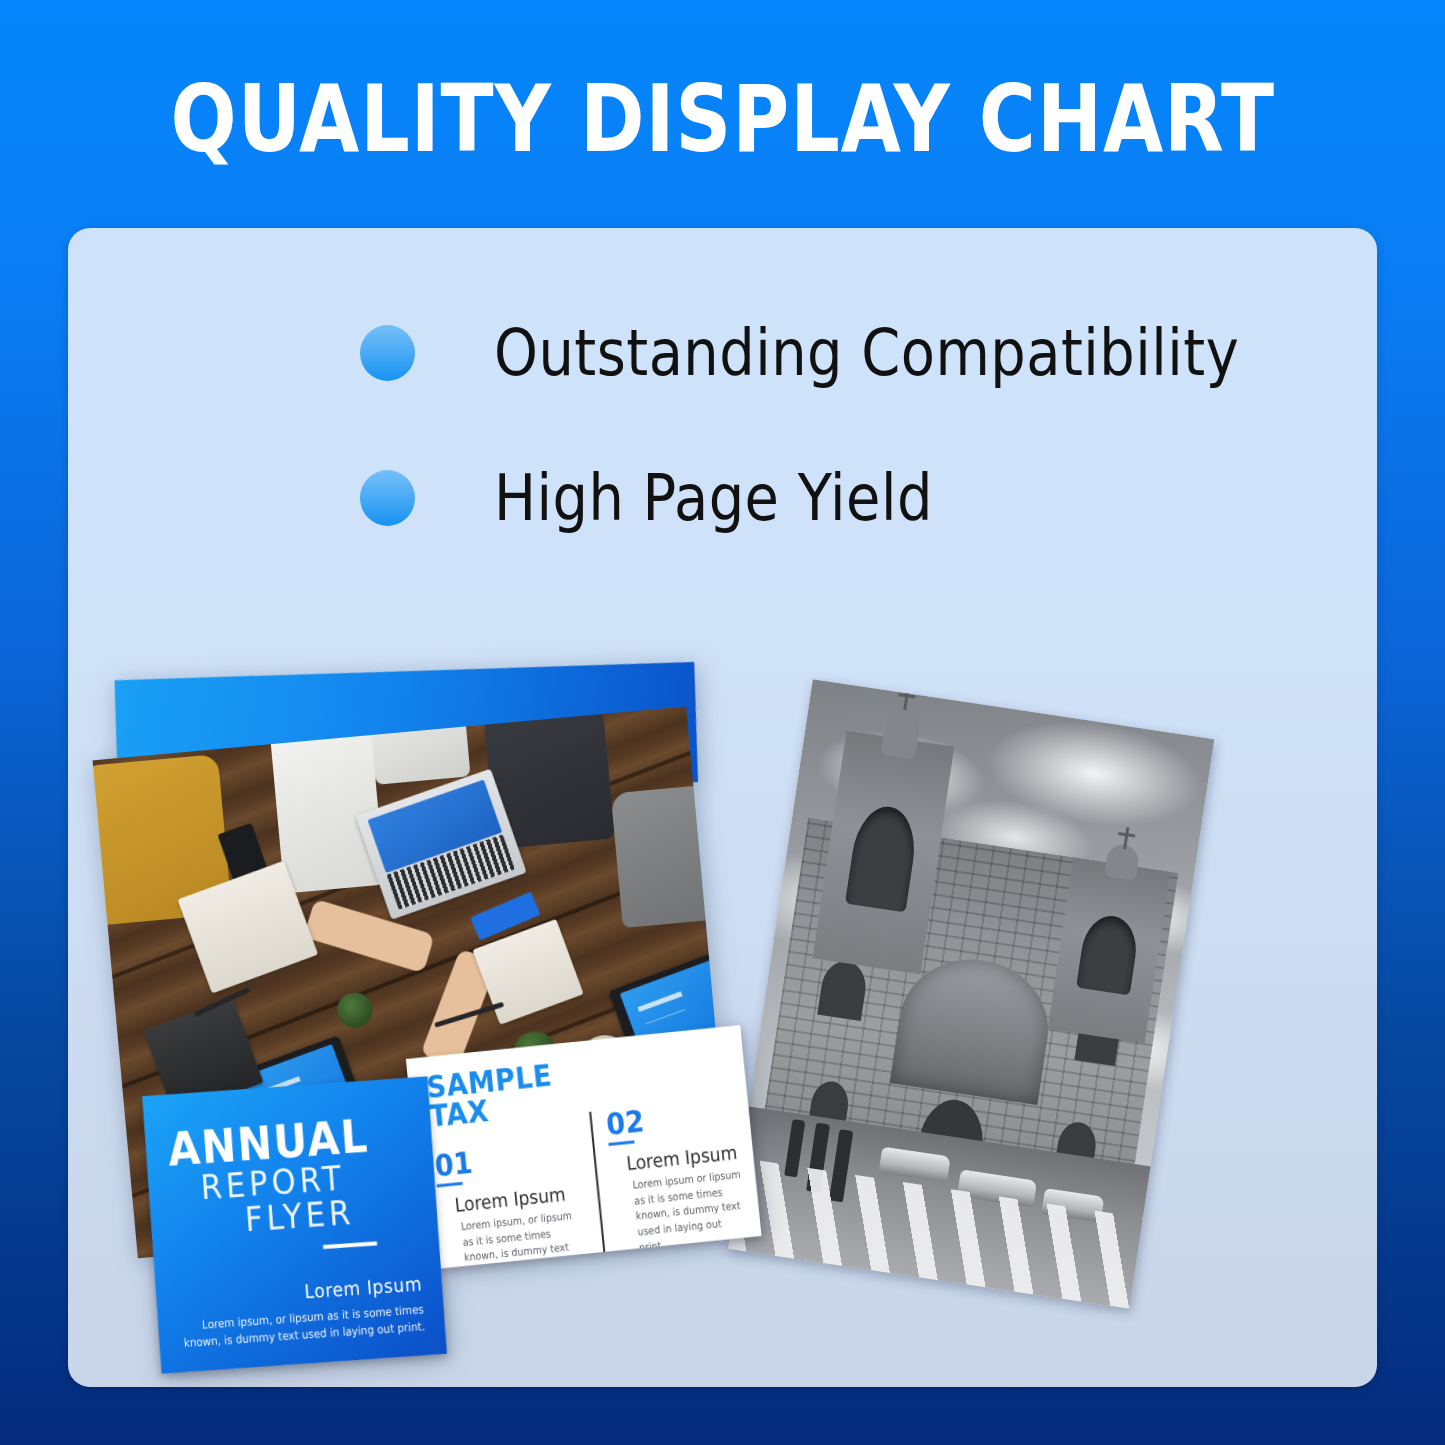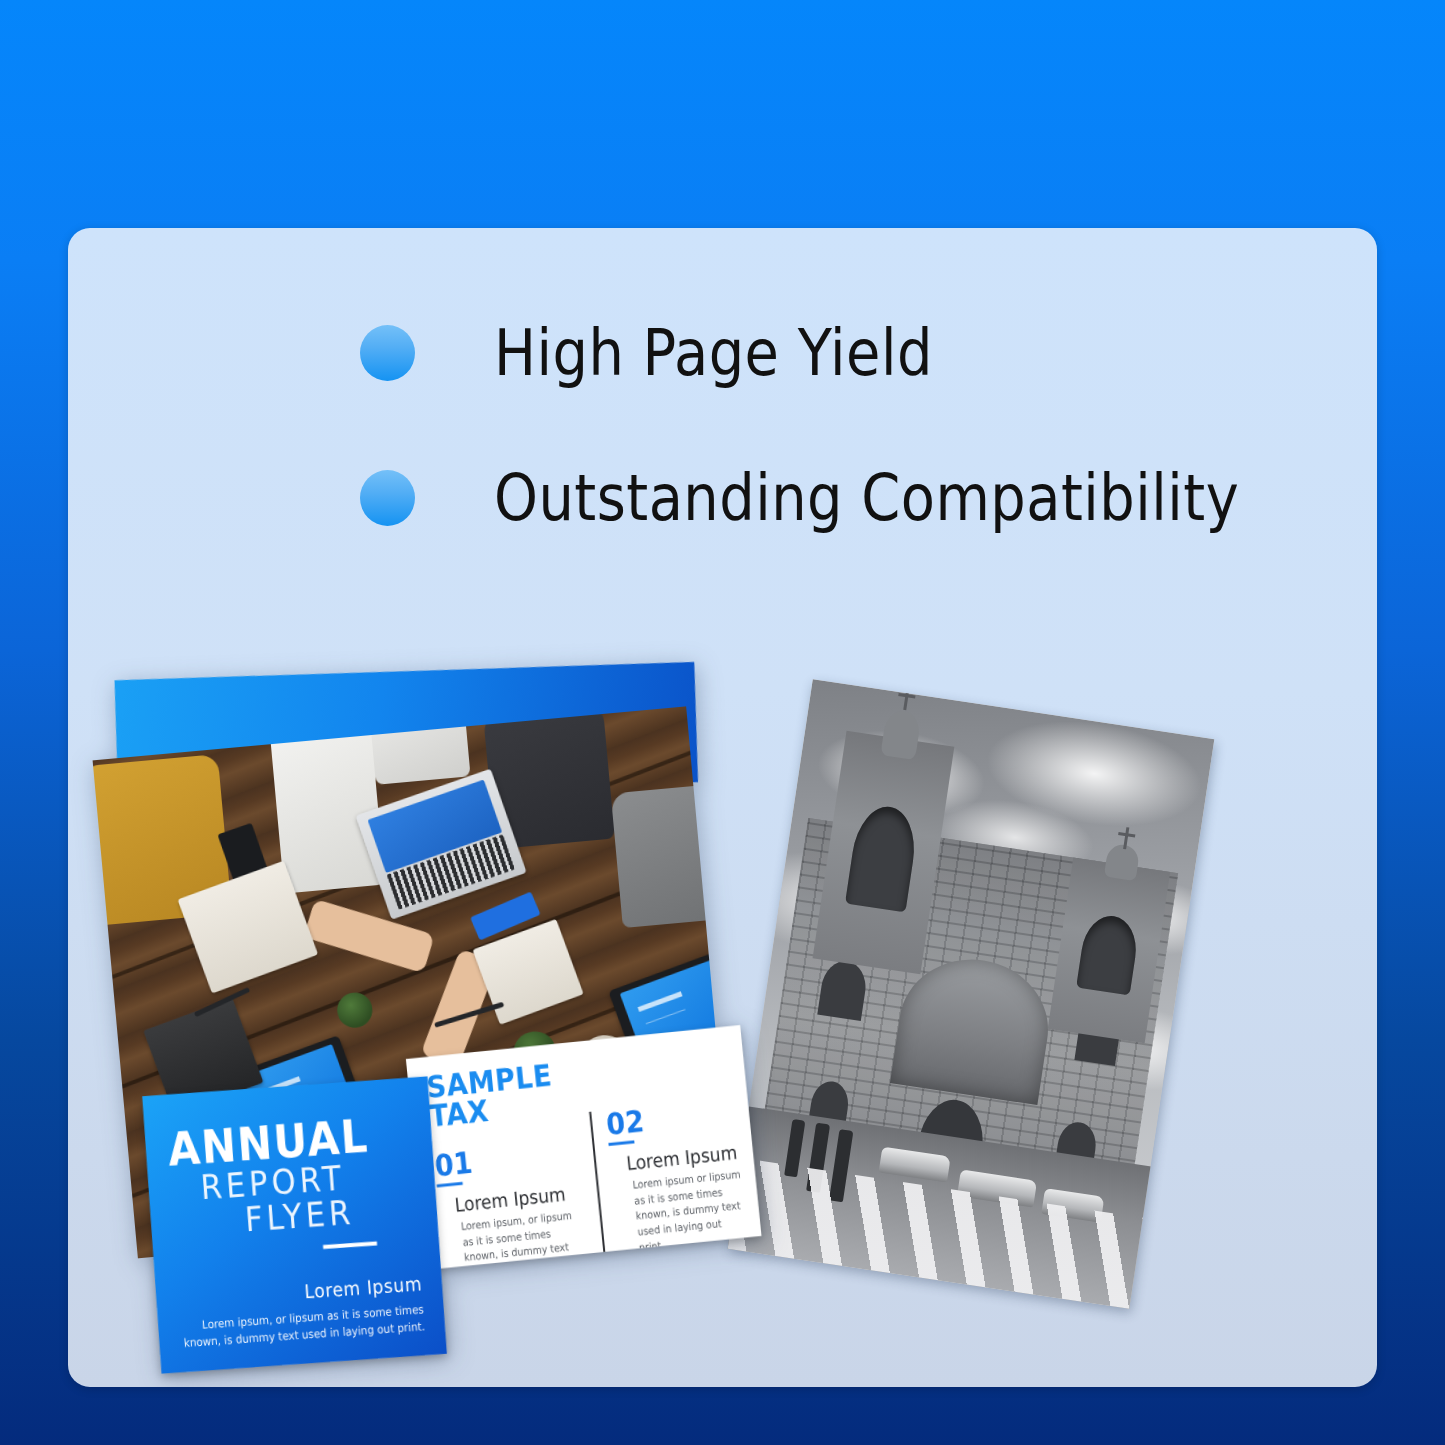--- a/index.html
+++ b/index.html
@@ -392,33 +392,36 @@
     font-family: "Liberation Sans Narrow", "DejaVu Sans Condensed", "Liberation Sans", sans-serif;
     font-size: 10.5px;
     line-height: 1.5;
   }
 </style>
 </head>
 <body>
 
 <div id="page">
 
+  <div id="title-bar">
+    <div id="page-title">QUALITY DISPLAY CHART</div>
+  </div>
 
   <div id="card">
 
     <div id="feature-list">
+
+      <div class="feature-row">
+        <span class="bullet"></span>
+        <span class="feature-label">Outstanding Compatibility</span>
+      </div>
 
       <div class="feature-row">
         <span class="bullet"></span>
         <span class="feature-label">High Page Yield</span>
-      </div>
-
-      <div class="feature-row">
-        <span class="bullet"></span>
-        <span class="feature-label">Outstanding Compatibility</span>
       </div>
 
 
     </div>
 
     <div id="photo-stage">
 
       <div id="church-photo">
         <div class="sky"></div>
 

